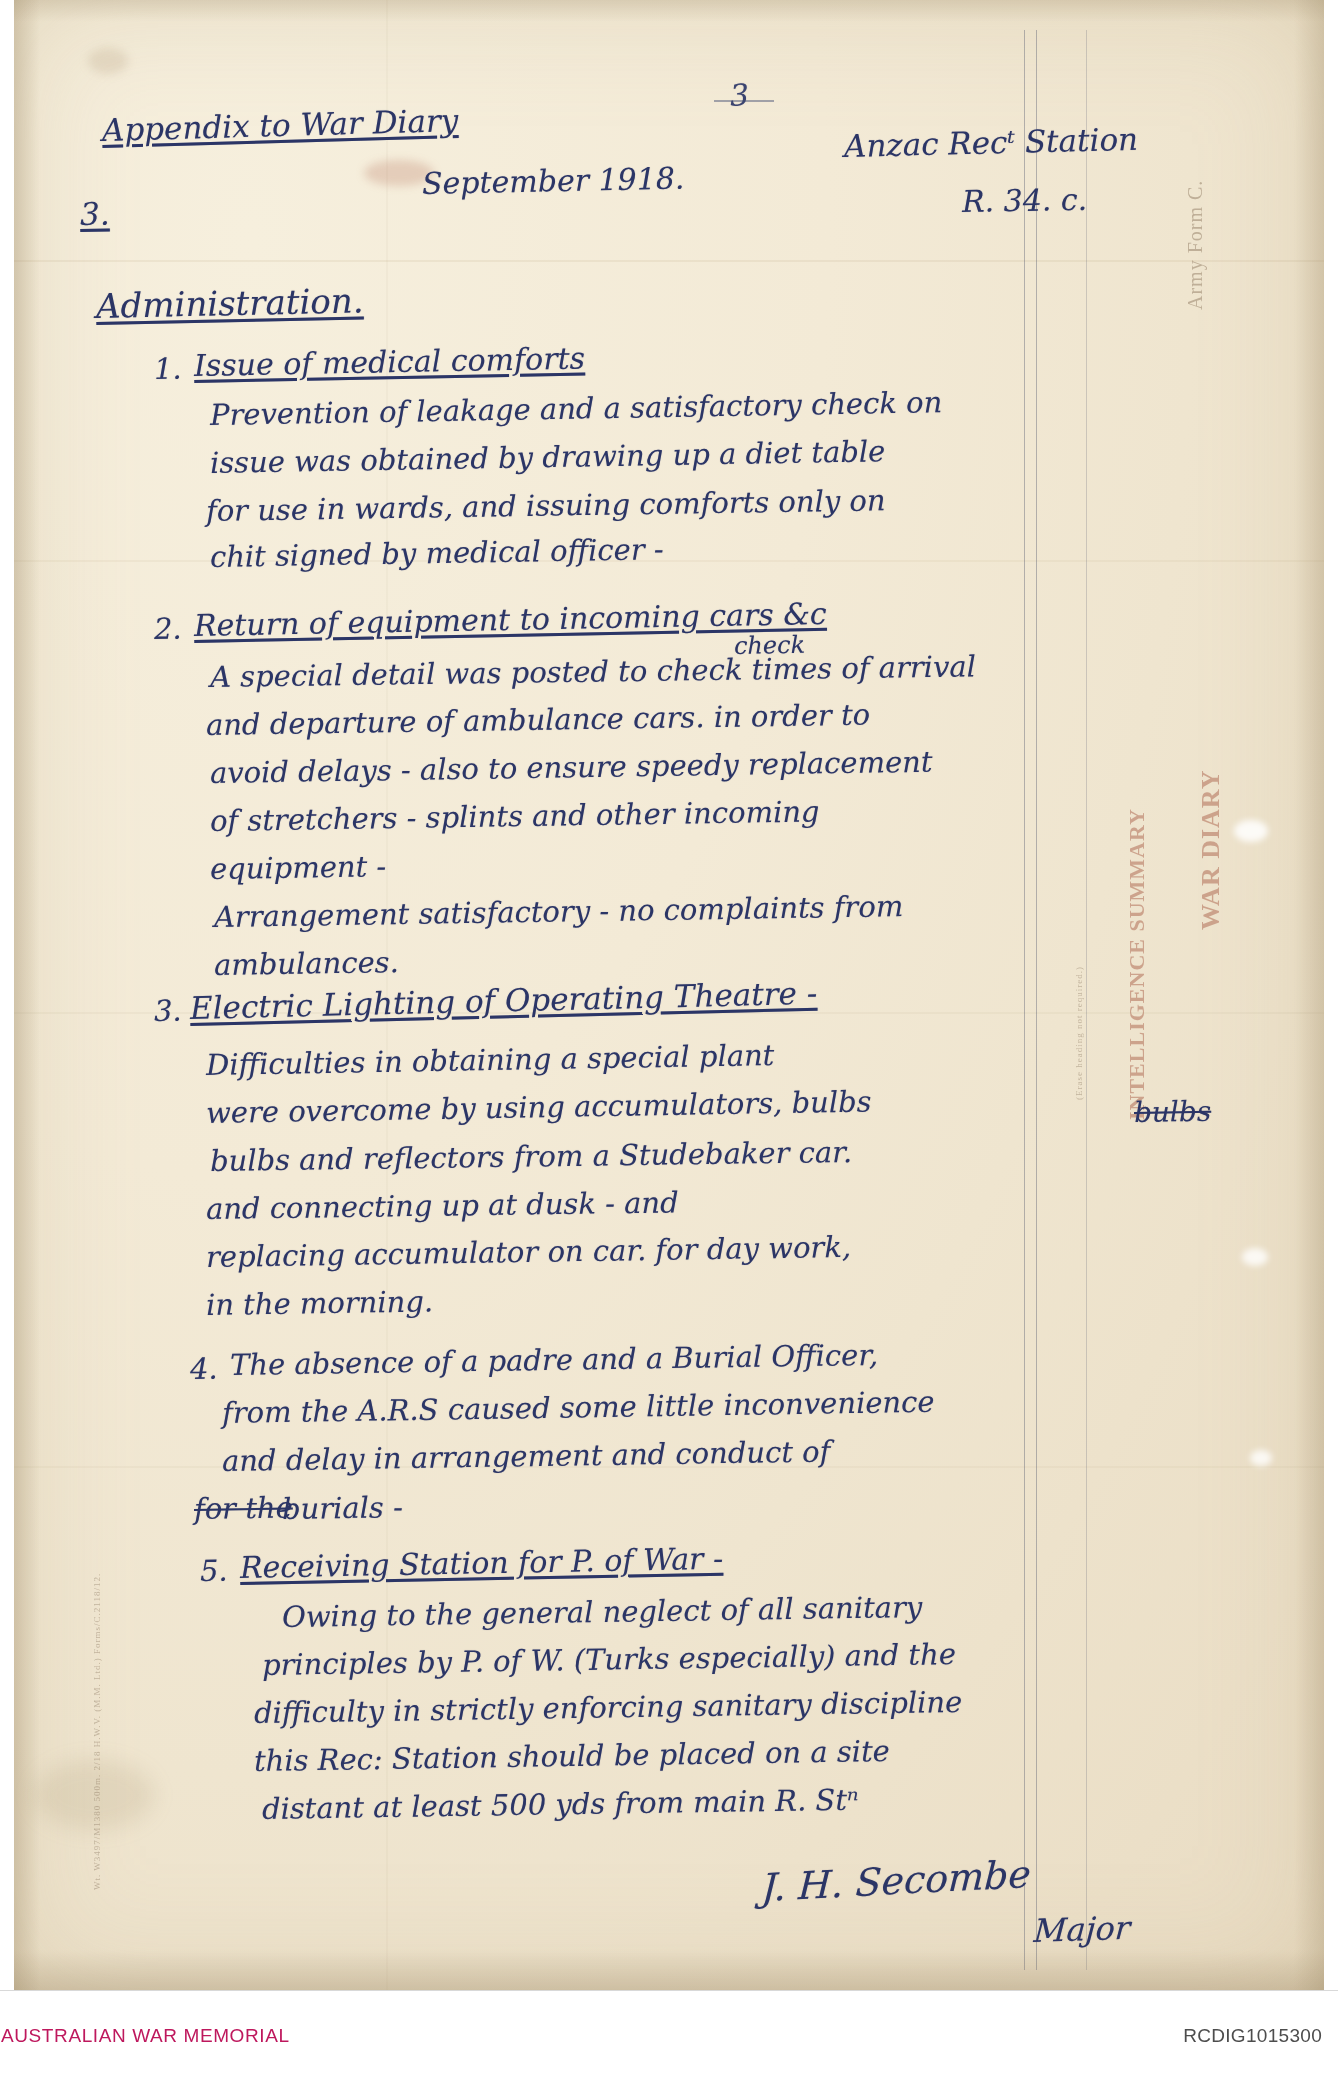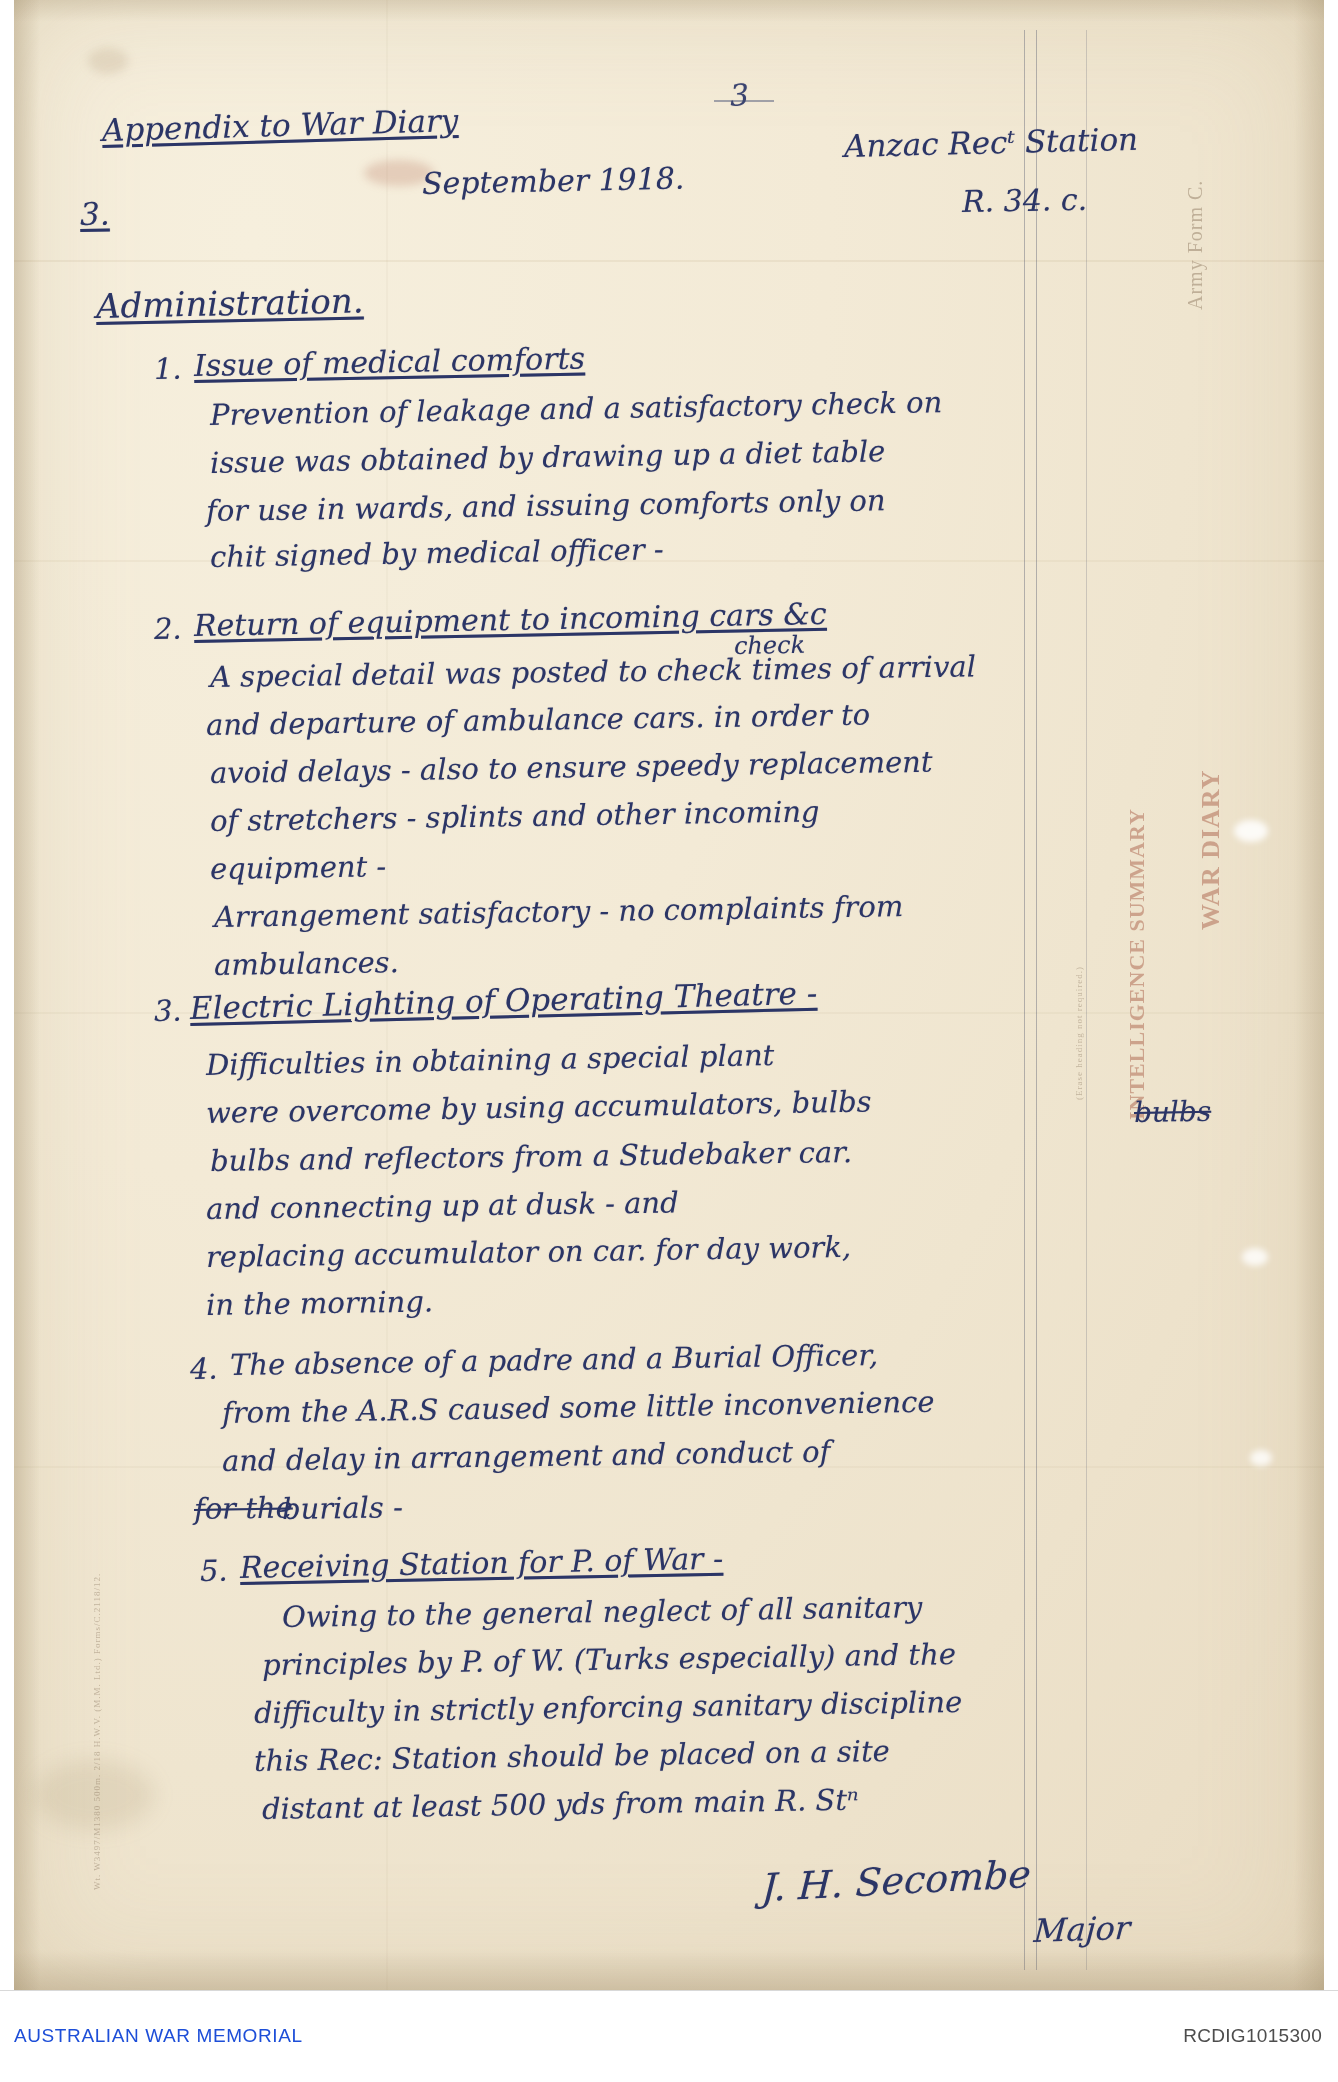--- a/index.html
+++ b/index.html
@@ -103,24 +103,24 @@
     position: absolute;
     left: 0;
     top: 1990px;
     width: 1338px;
     height: 92px;
     background: #ffffff;
     border-top: 1px solid #d9d9d9;
   }
   #footer .credit {
     position: absolute;
-    left: 14px;
+    left: 1px;
     top: 34px;
     font-size: 19px;
-    color: #1d4ed8;
+    color: #be185d;
     letter-spacing: 0.6px;
   }
   #footer .refid {
     position: absolute;
     right: 16px;
     top: 34px;
     font-size: 19px;
     color: #4d4d4d;
     letter-spacing: 0.3px;
     text-align: right;

